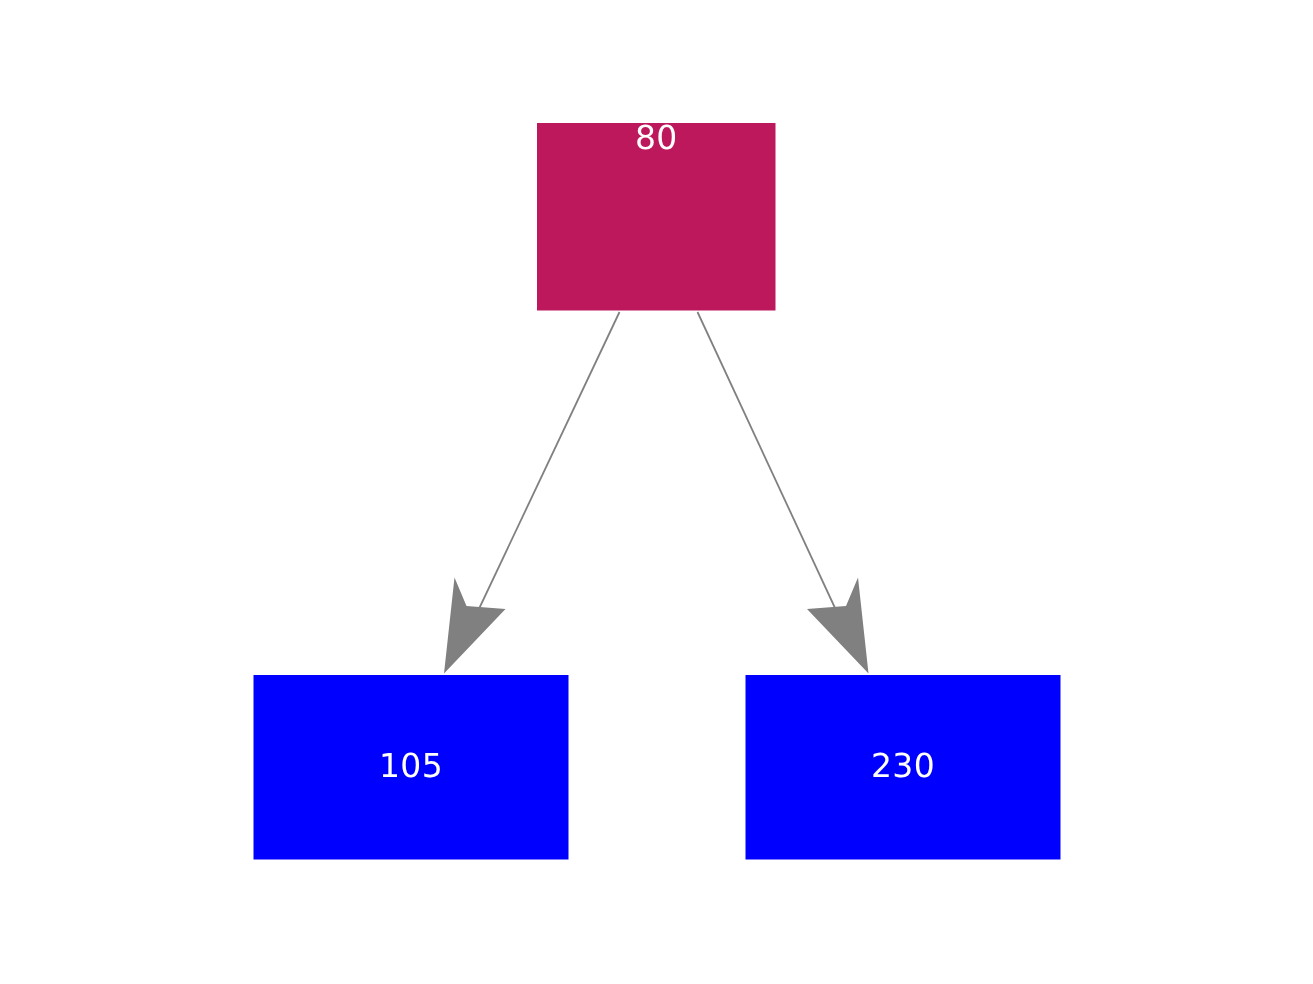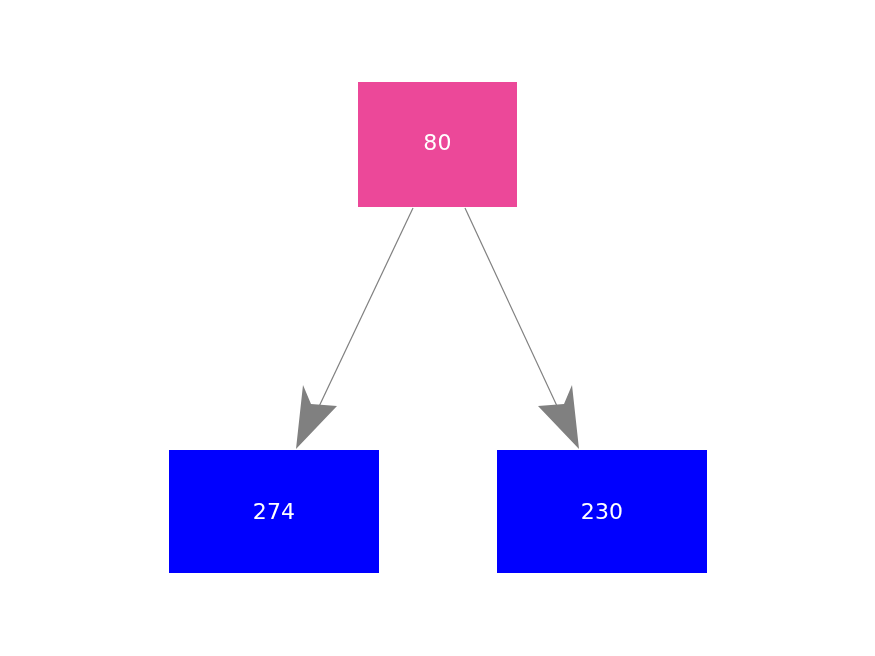--- a/index.html
+++ b/index.html
@@ -44,23 +44,22 @@
     font-family: "DejaVu Sans", "Liberation Sans", sans-serif;
     letter-spacing: 0.2px;
     user-select: none;
   }
   
   #node-root {
     left: 358px;
     top: 82px;
     width: 159px;
     height: 125px;
-    background: #ec4899;
+    background: #be185d;
     align-items: flex-start;
-    padding-top: 50px;
   }
   
   #node-left {
     left: 169px;
     top: 450px;
     width: 210px;
     height: 123px;
     background: #0000ff;
   }
   #node-right {
@@ -87,20 +86,20 @@
       <path d="M 465 208 L 570 434" stroke="#808080" stroke-width="1.2" fill="none"></path>
       <path d="M 579 449 L 538 406 L 564 404 L 572 385 Z" fill="#808080"></path>
     </g>
   </svg>
 
   <div class="node" id="node-root">
     <span class="node-label">80</span>
   </div>
 
   <div class="node" id="node-left">
-    <span class="node-label">274</span>
+    <span class="node-label">105</span>
   </div>
 
   <div class="node" id="node-right">
     <span class="node-label">230</span>
   </div>
 
 </div>
 
 </body></html>

